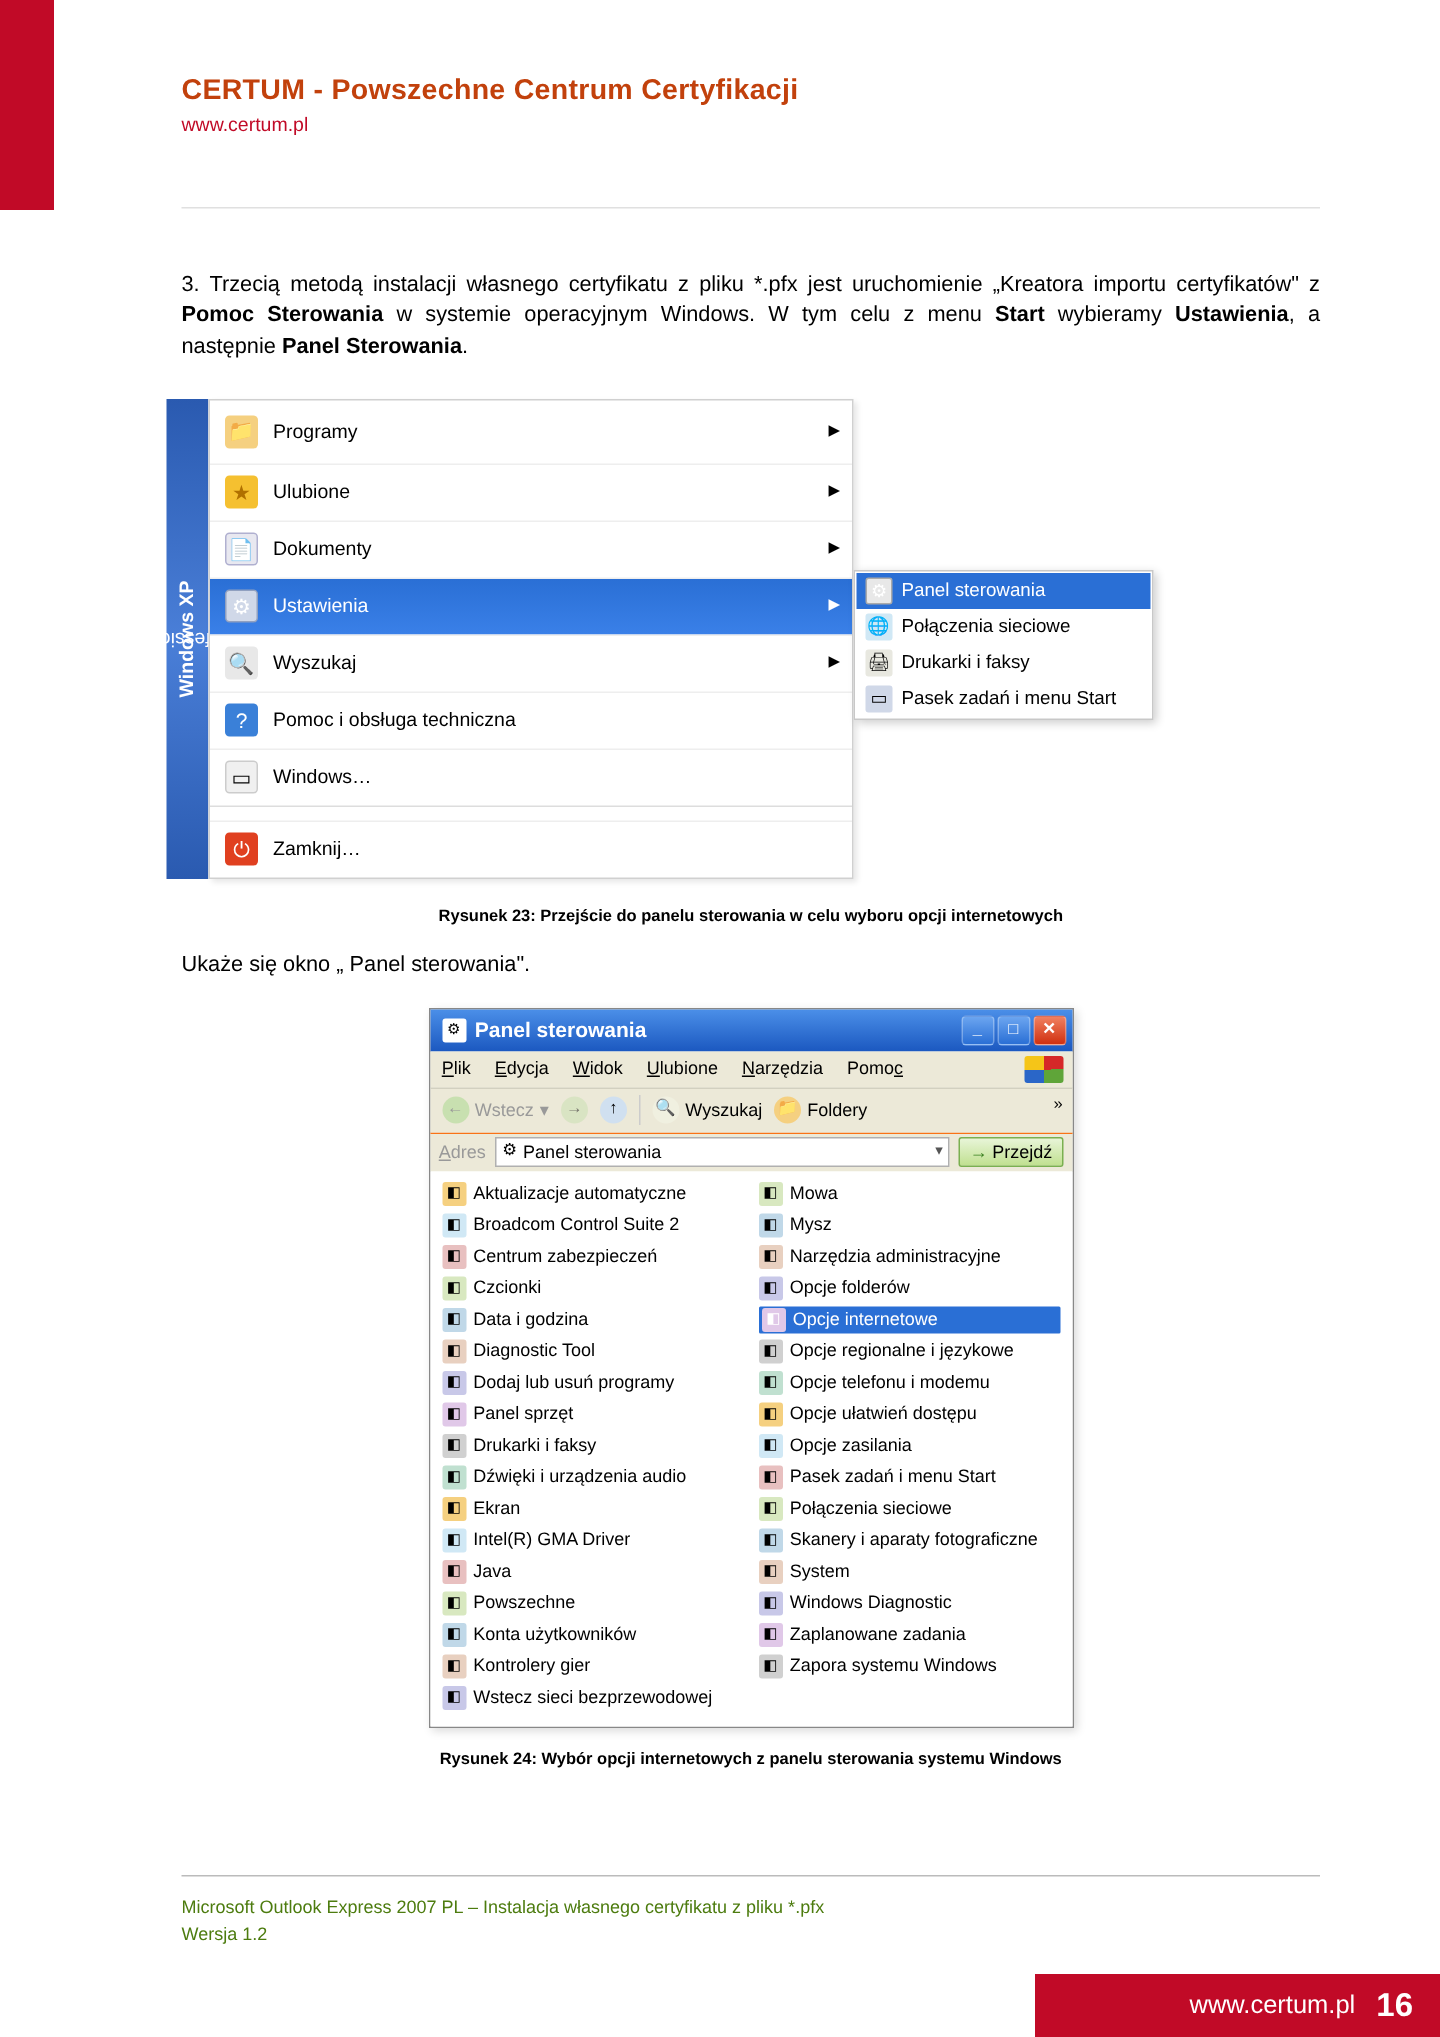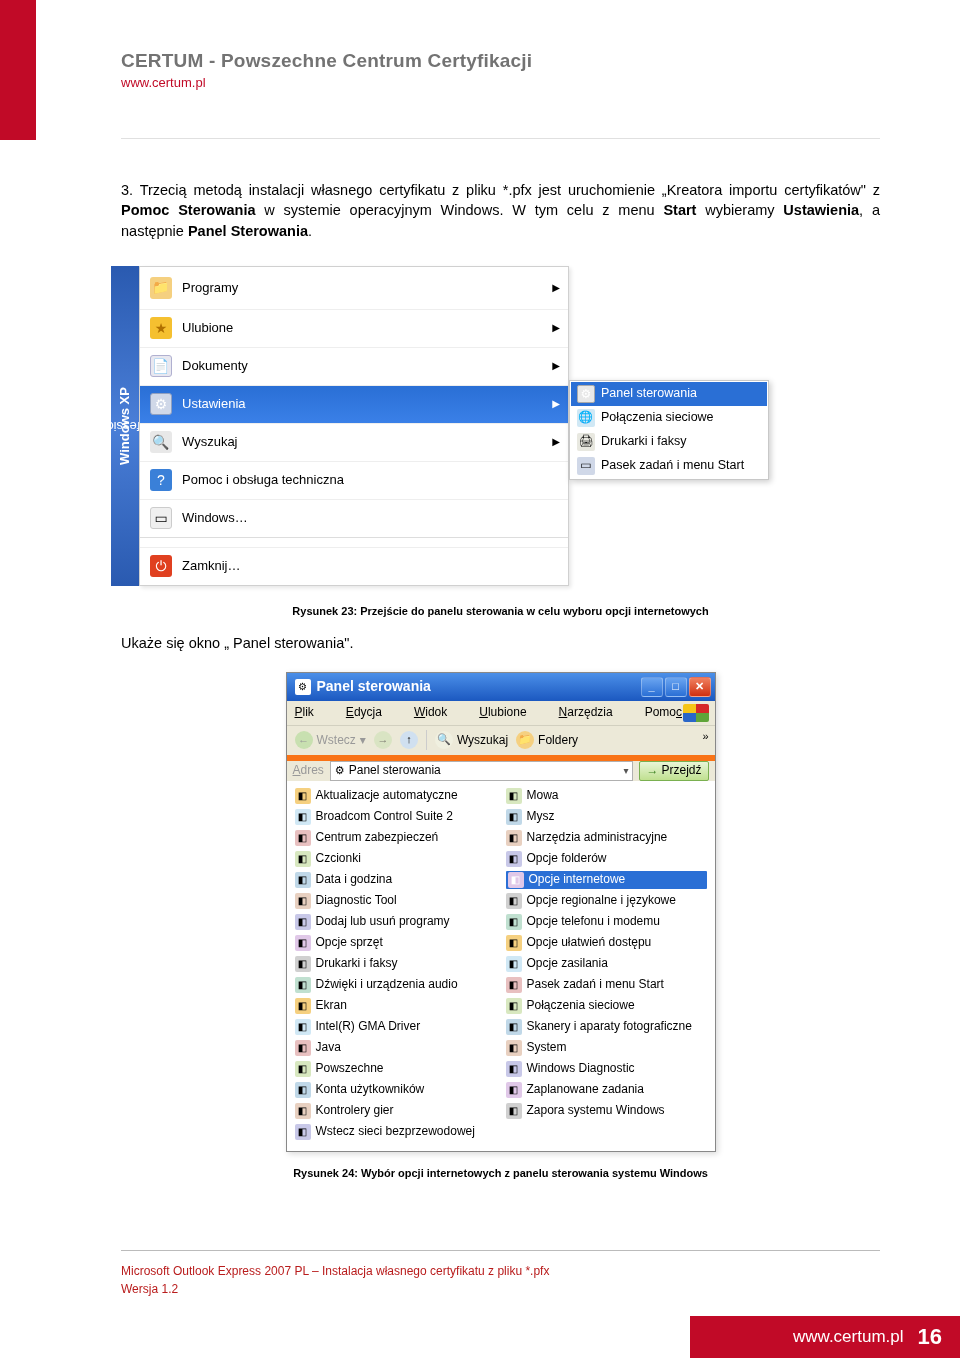--- a/index.html
+++ b/index.html
@@ -1,20 +1,20 @@
 <!DOCTYPE html>
 <html><head>
 <meta charset="utf-8">
 <style>
   * { box-sizing: border-box; margin: 0; padding: 0; }
   body { width: 960px; height: 1358px; font-family: Arial, Helvetica, sans-serif; background: #fff; position: relative; color: #000; }
   
   .red-bar { position: absolute; left: 0; top: 0; width: 36px; height: 140px; background: #c10a27; }
   .header { position: absolute; left: 121px; top: 50px; right: 80px; }
-  .header-title { font-size: 19px; font-weight: bold; color: #737373; letter-spacing: 0.2px; font-family: Arial, sans-serif; }
+  .header-title { font-size: 19px; font-weight: bold; color: #c2410c; letter-spacing: 0.2px; font-family: Arial, sans-serif; }
   .header-link { font-size: 13px; color: #c10a27; margin-top: 3px; }
   .header-rule { position: absolute; left: 121px; right: 80px; top: 138px; height: 1px; background: #e0e0e0; }
 
   .content { position: absolute; left: 121px; right: 80px; top: 180px; font-size: 14.5px; line-height: 1.4; color: #000; }
   .content p { text-align: justify; margin-bottom: 18px; }
   .content b { font-weight: bold; }
 
   
   .startmenu { position: relative; width: 700px; height: 320px; margin-left: -10px; margin-top: 25px; margin-bottom: 18px; }
   .sm-leftlabel { position: absolute; left: 0; top: 0; width: 28px; height: 320px; background: linear-gradient(#2a5ab0, #4a7fd8, #2a5ab0); }
@@ -38,40 +38,40 @@
 
   
   .cpwin { width: 430px; margin: 8px auto 14px; border: 1px solid #888; box-shadow: 2px 2px 6px rgba(0,0,0,0.15); }
   .cp-title { height: 28px; background: linear-gradient(#4b8fe8, #1b58c0); display: flex; align-items: center; padding: 0 4px 0 8px; }
   .cp-title-icon { width: 16px; height: 16px; margin-right: 6px; background: #fff; border-radius: 2px; display: inline-flex; align-items: center; justify-content: center; font-size: 10px; }
   .cp-title-text { color: #fff; font-size: 14px; font-weight: bold; flex: 1; }
   .cp-winbtns { display: flex; gap: 2px; }
   .cp-winbtn { width: 22px; height: 20px; border-radius: 3px; border: 1px solid rgba(255,255,255,0.3); display: inline-flex; align-items: center; justify-content: center; color: #fff; font-size: 11px; font-weight: bold; }
   .cp-winbtn.min, .cp-winbtn.max { background: linear-gradient(#6ba5f0, #2a6fd5); }
   .cp-winbtn.close { background: linear-gradient(#f08060, #d03010); }
-  .cp-menubar { height: 24px; background: #ece9d8; display: flex; align-items: center; padding: 0 8px; font-size: 12px; gap: 32px; position: relative; }
+  .cp-menubar { height: 24px; background: #ece9d8; display: flex; align-items: center; padding: 0 8px; font-size: 12px; gap: 16px; position: relative; }
   .cp-menubar u { text-decoration: underline; }
   .cp-flag { position: absolute; right: 6px; top: 3px; width: 26px; height: 18px; background: conic-gradient(#d62828 0 25%, #5fa539 0 50%, #2a66c8 0 75%, #f5c518 0 100%); border-radius: 2px; }
   .cp-toolbar { height: 30px; background: #ece9d8; border-top: 1px solid #d2d0c0; display: flex; align-items: center; padding: 0 8px; font-size: 12px; gap: 8px; position: relative; }
   .cp-toolbar .btn { display: inline-flex; align-items: center; gap: 4px; color: #999; }
   .tb-icon { width: 18px; height: 18px; border-radius: 50%; display: inline-flex; align-items: center; justify-content: center; font-size: 11px; }
   .cp-more { position: absolute; right: 6px; top: 3px; font-size: 11px; color: #000; }
-  .cp-addr { height: 26px; background: #ece9d8; border-top: 6px solid #f97316; display: flex; align-items: center; padding: 0 6px; font-size: 12px; gap: 6px; }
+  .cp-addr { height: 26px; background: #ece9d8; border-top: 1px solid #f97316; display: flex; align-items: center; padding: 0 6px; font-size: 12px; gap: 6px; }
   .cp-addr-label { color: #999; }
   .cp-addr-box { flex: 1; height: 20px; background: #fff; border: 1px solid #b0b0b0; display: flex; align-items: center; padding: 0 4px; gap: 4px; }
   .cp-go { height: 20px; padding: 0 6px; background: linear-gradient(#e8f5d8, #c0e090); border: 1px solid #7ab050; border-radius: 2px; display: inline-flex; align-items: center; gap: 3px; }
   .cp-go-arrow { color: #3a8020; font-weight: bold; }
   .cp-body { background: #fff; padding: 6px 8px 10px; display: flex; gap: 10px; }
   .cp-col { flex: 1; display: flex; flex-direction: column; gap: 3px; }
   .cp-it { display: flex; align-items: center; gap: 5px; font-size: 12px; height: 18px; white-space: nowrap; }
   .cp-it.sel { background: #2a6fd5; color: #fff; padding: 0 2px; border-radius: 1px; }
   .cp-ic { width: 16px; height: 16px; border-radius: 2px; flex-shrink: 0; display: inline-flex; align-items: center; justify-content: center; font-size: 10px; }
 
   .footer-rule { position: absolute; left: 121px; right: 80px; top: 1250px; height: 1px; background: #bbb; }
-  .footer { position: absolute; left: 121px; top: 1262px; font-size: 12px; color: #b91c1c; line-height: 1.5; }
+  .footer { position: absolute; left: 121px; top: 1262px; font-size: 12px; color: #4d7c0f; line-height: 1.5; }
   .page-corner { position: absolute; right: 0; bottom: 0; width: 270px; height: 42px; background: #c10a27; display: flex; align-items: center; justify-content: flex-end; padding-right: 18px; color: #fff; font-size: 17px; gap: 14px; }
   .page-corner .num { font-size: 22px; font-weight: bold; }
 
   
   .bg-folder { background: #f5d080; }
   .bg-star { background: #f5c030; color: #b07000; }
   .bg-doc { background: #e8e8f0; border: 1px solid #b0b0d0; }
   .bg-gear { background: #d0d8e8; border: 1px solid #90a0c0; }
   .bg-search { background: #e8e8e8; }
   .bg-help { background: #3a80d8; color: #fff; }
@@ -238,21 +238,21 @@
           <div class="cp-it">
             <span class="cp-ic" style="background: rgb(232, 208, 192);">◧</span>
             <span>Diagnostic Tool</span>
           </div>
           <div class="cp-it">
             <span class="cp-ic" style="background: rgb(200, 200, 232);">◧</span>
             <span>Dodaj lub usuń programy</span>
           </div>
           <div class="cp-it">
             <span class="cp-ic" style="background: rgb(224, 200, 232);">◧</span>
-            <span>Opcje sprzęt</span>
+            <span>Panel sprzęt</span>
           </div>
           <div class="cp-it">
             <span class="cp-ic" style="background: rgb(208, 208, 208);">◧</span>
             <span>Drukarki i faksy</span>
           </div>
           <div class="cp-it">
             <span class="cp-ic" style="background: rgb(192, 224, 208);">◧</span>
             <span>Dźwięki i urządzenia audio</span>
           </div>
           <div class="cp-it">

